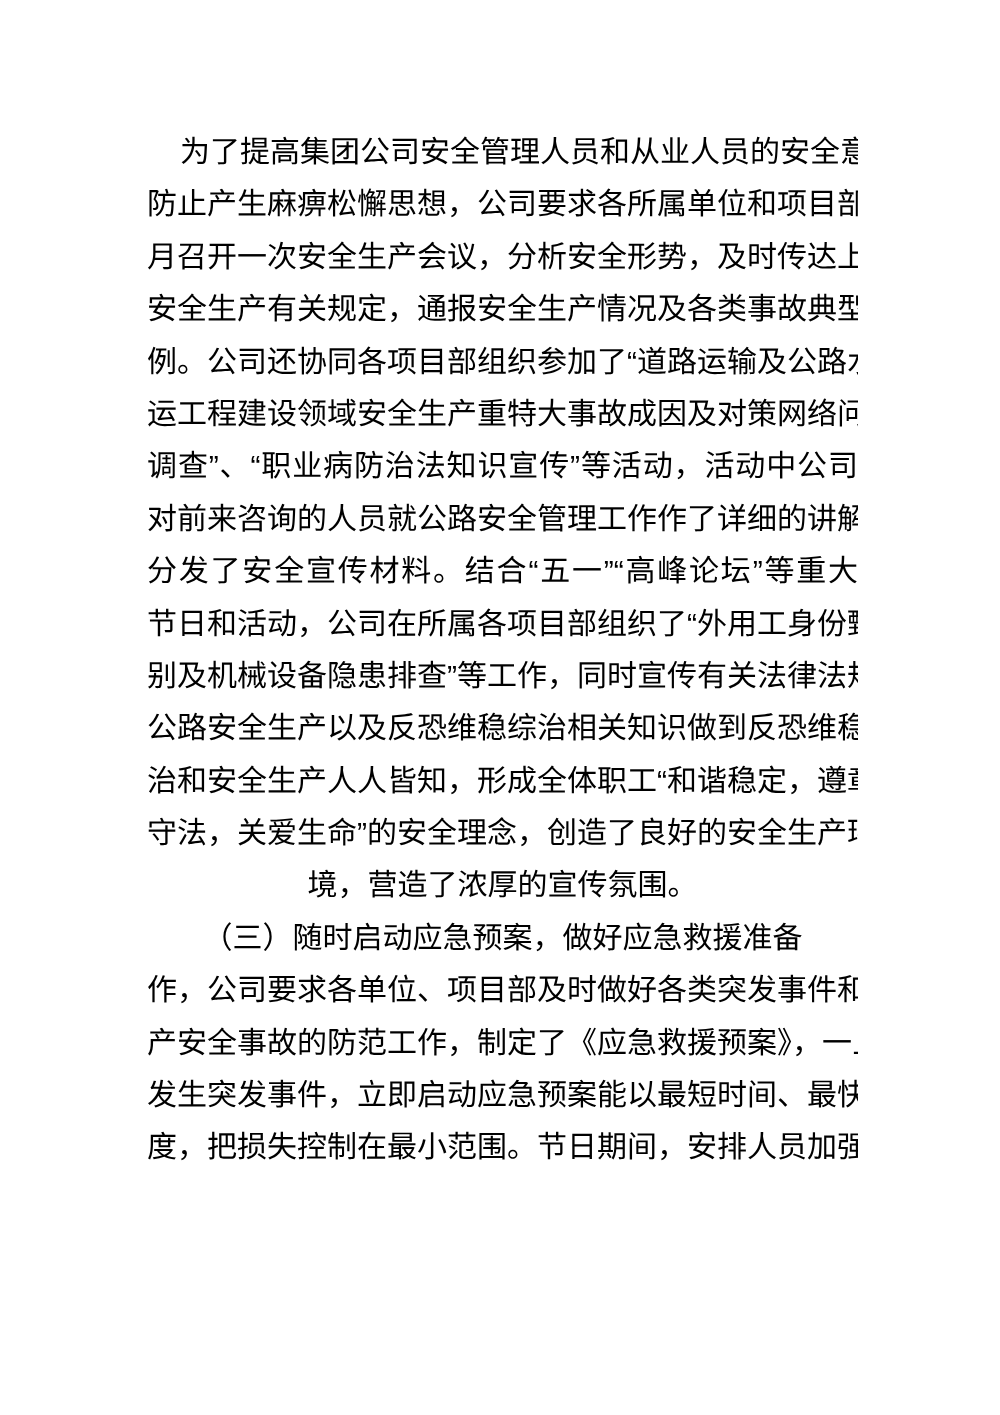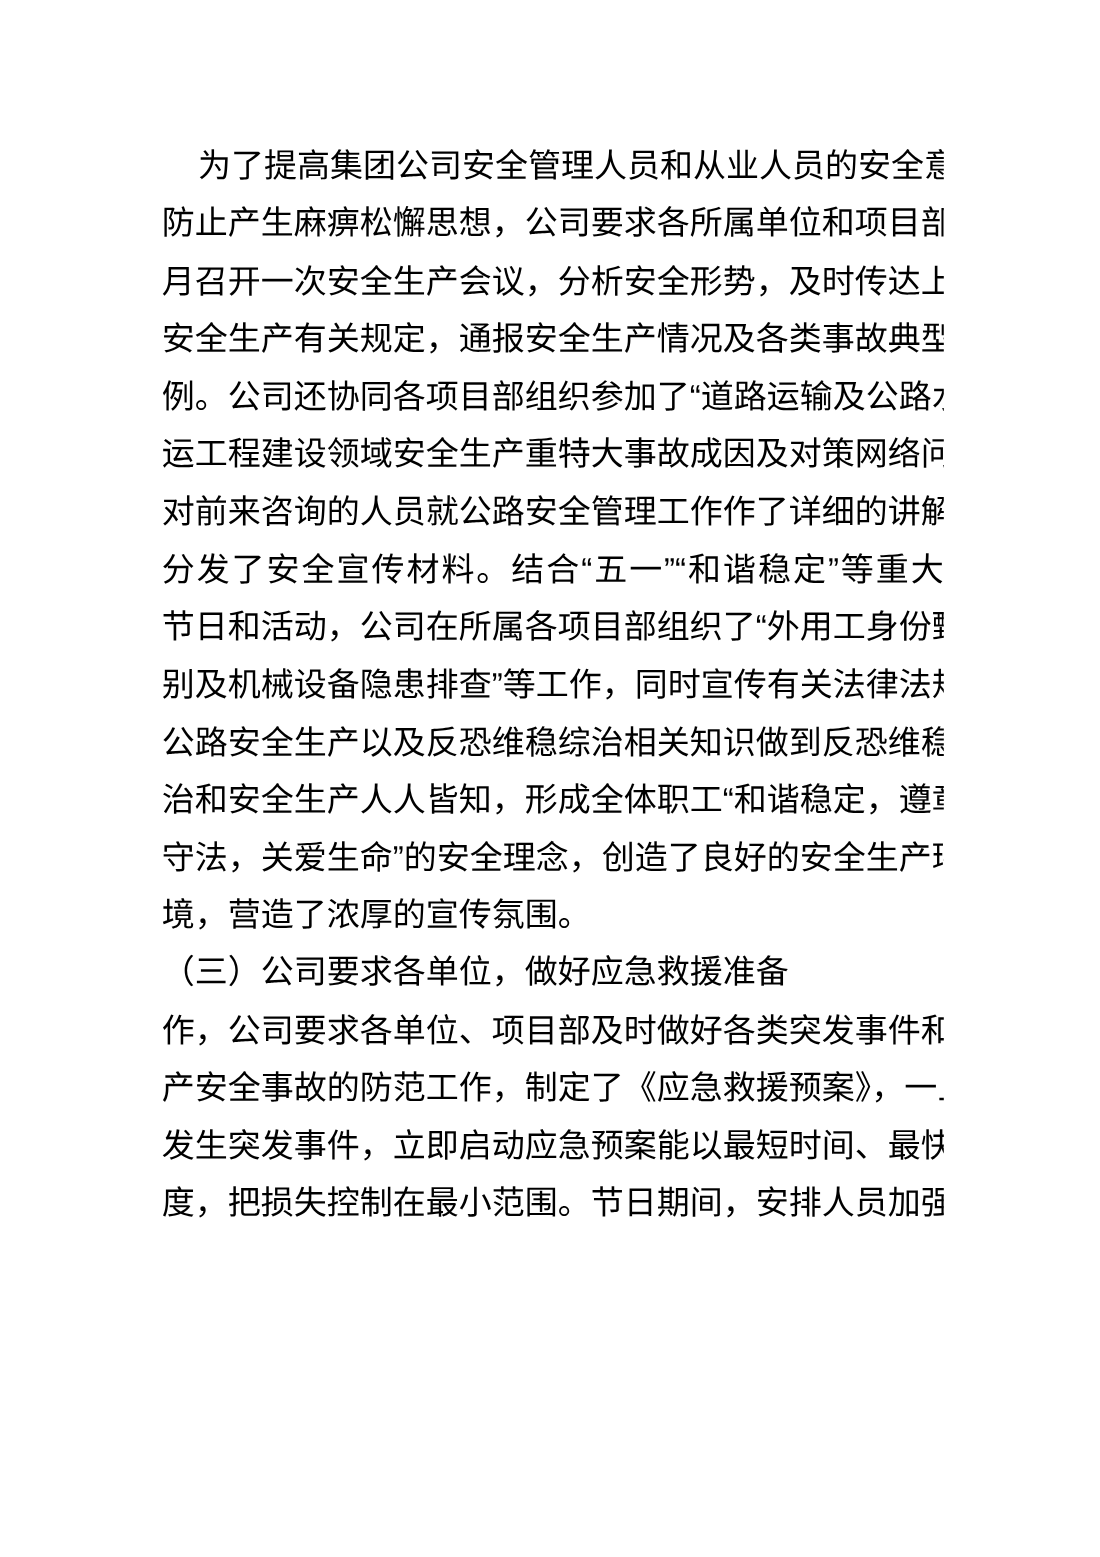--- a/index.html
+++ b/index.html
@@ -30,21 +30,21 @@
   .para {
     margin: 0;
     padding: 0;
   }
   .line {
     font-size: 30px;
     line-height: 52.4px;
     height: 52.4px;
     white-space: nowrap;
     overflow: hidden;
-    text-align: left;
+    text-align: center;
   }
   .line.justify {
     text-align: justify;
     text-align-last: justify;
   }
   .line.indent {
     text-indent: 33px;
   }
 </style>
 </head>
@@ -53,32 +53,33 @@
 <div class="page">
   <div class="text-block">
 
     <div class="para">
       <div class="line justify indent">为了提高集团公司安全管理人员和从业人员的安全意识，</div>
       <div class="line justify">防止产生麻痹松懈思想，公司要求各所属单位和项目部每</div>
       <div class="line justify">月召开一次安全生产会议，分析安全形势，及时传达上级</div>
       <div class="line justify">安全生产有关规定，通报安全生产情况及各类事故典型案</div>
       <div class="line justify">例。公司还协同各项目部组织参加了“道路运输及公路水</div>
       <div class="line justify">运工程建设领域安全生产重特大事故成因及对策网络问卷</div>
+      <div class="line justify">调查”、“职业病防治法知识宣传”等活动，活动中公司</div>
       <div class="line justify">对前来咨询的人员就公路安全管理工作作了详细的讲解，</div>
-      <div class="line justify">分发了安全宣传材料。结合“五一”“和谐稳定”等重大</div>
+      <div class="line justify">分发了安全宣传材料。结合“五一”“高峰论坛”等重大</div>
       <div class="line justify">节日和活动，公司在所属各项目部组织了“外用工身份甄</div>
       <div class="line justify">别及机械设备隐患排查”等工作，同时宣传有关法律法规</div>
       <div class="line justify">公路安全生产以及反恐维稳综治相关知识做到反恐维稳综</div>
       <div class="line justify">治和安全生产人人皆知，形成全体职工“和谐稳定，遵章</div>
       <div class="line justify">守法，关爱生命”的安全理念，创造了良好的安全生产环</div>
       <div class="line">境，营造了浓厚的宣传氛围。</div>
     </div>
 
     <div class="para">
-      <div class="line">（三）公司要求各单位，做好应急救援准备</div>
+      <div class="line">（三）随时启动应急预案，做好应急救援准备</div>
     </div>
 
     <div class="para">
       <div class="line justify">作，公司要求各单位、项目部及时做好各类突发事件和生</div>
       <div class="line justify">产安全事故的防范工作，制定了《应急救援预案》，一旦</div>
       <div class="line justify">发生突发事件，立即启动应急预案能以最短时间、最快速</div>
       <div class="line justify">度，把损失控制在最小范围。节日期间，安排人员加强24</div>
     </div>
 
   </div>

